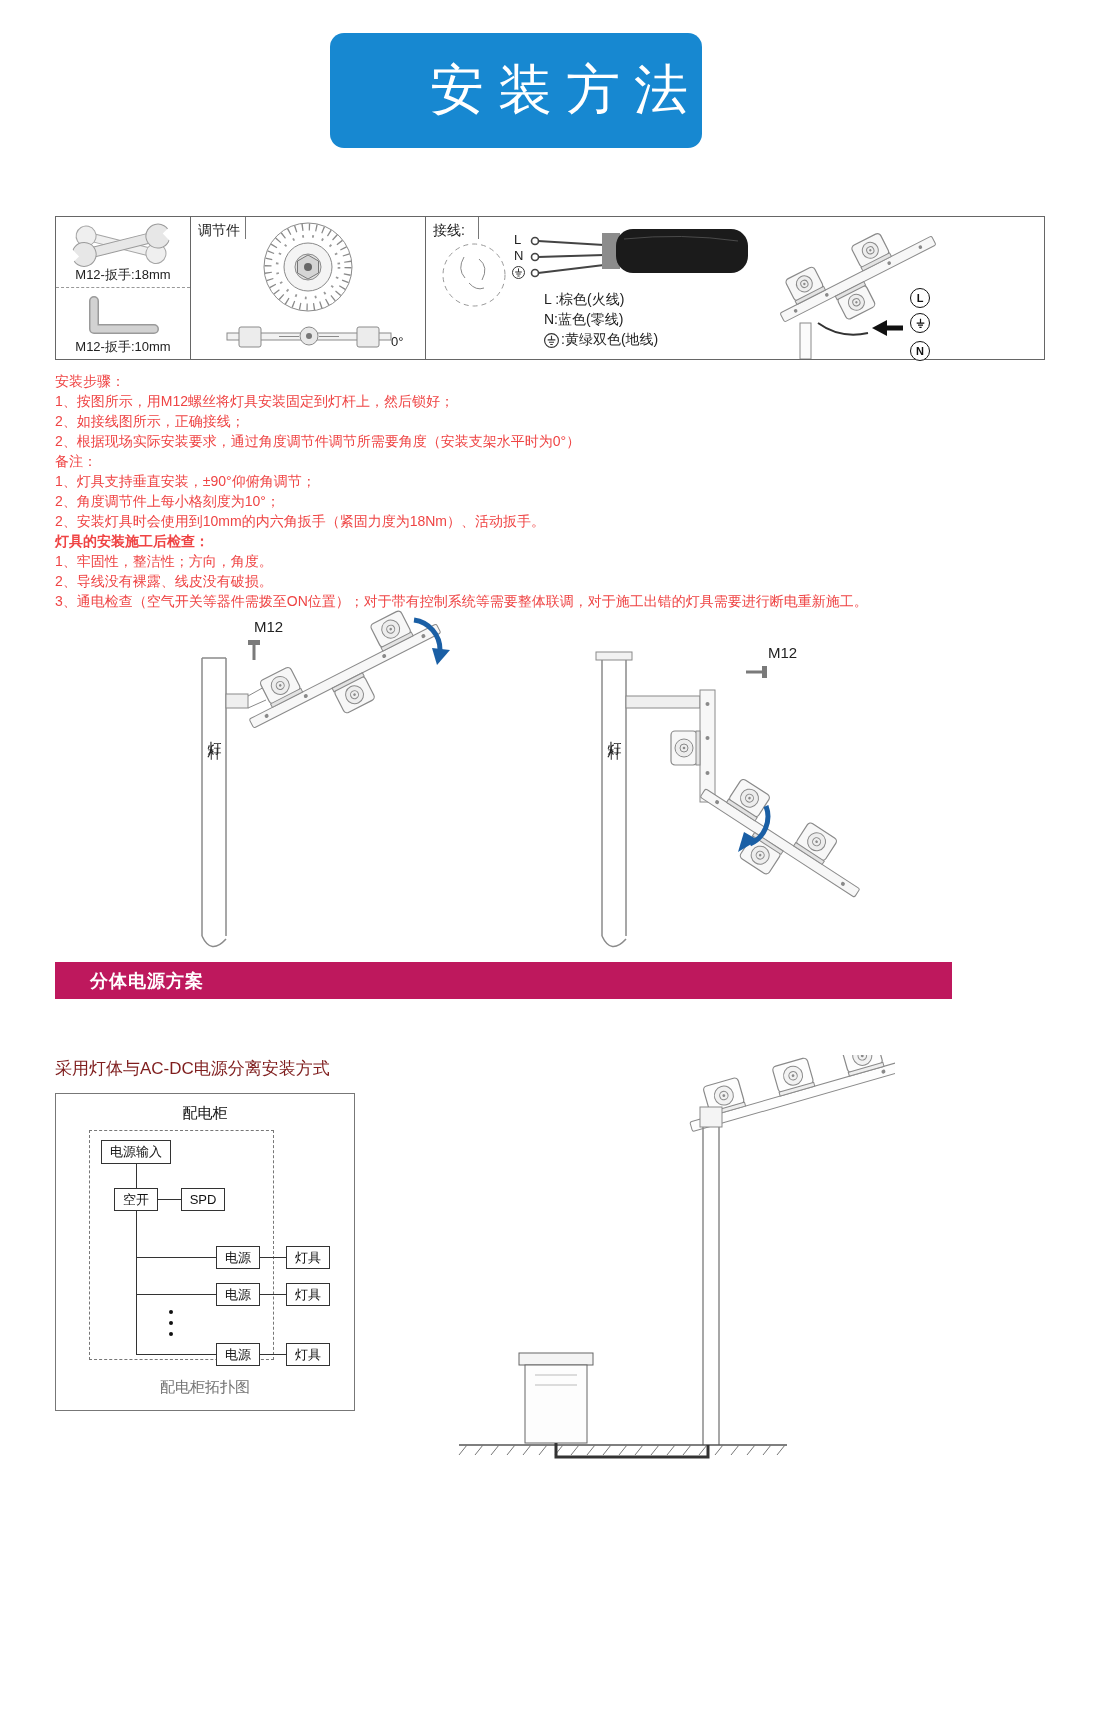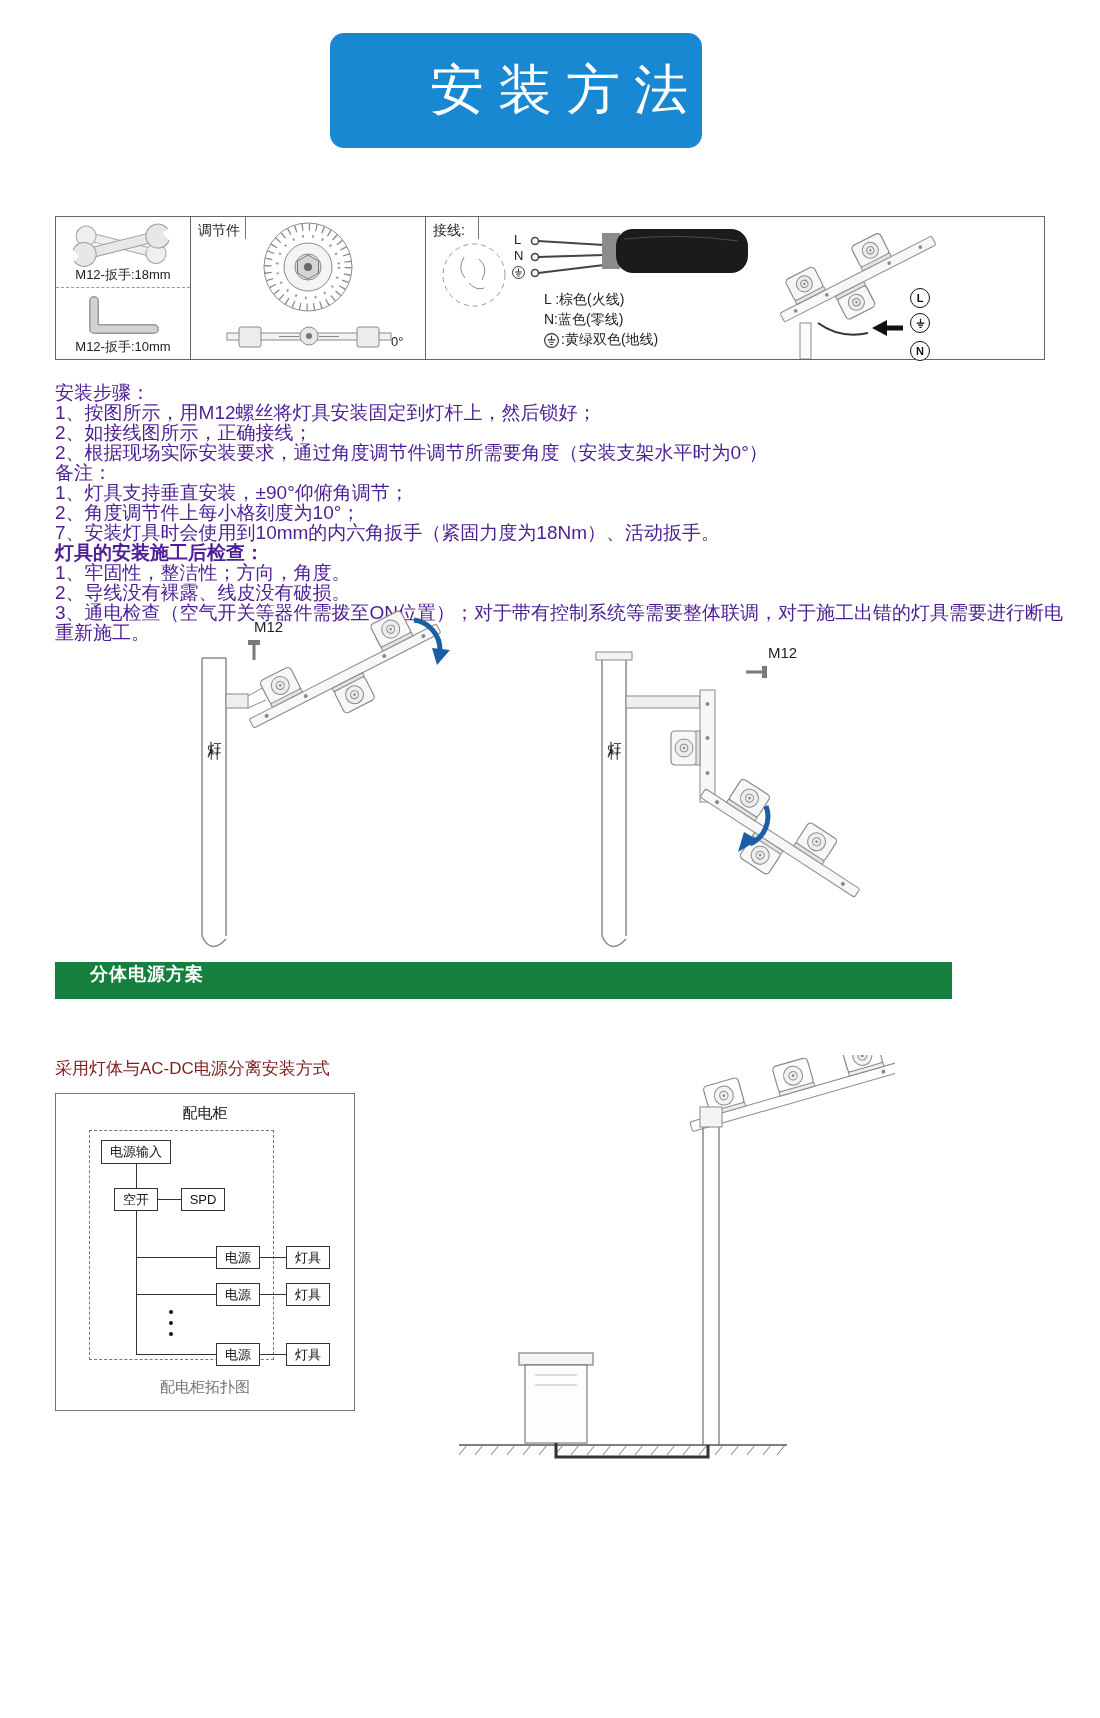--- a/index.html
+++ b/index.html
@@ -25,33 +25,33 @@
   .hdr-div { position:absolute; top:0; width:1px; height:22px; background:#777; }
   .angle-label { position:absolute; left:200px; top:117px; font-size:13px; color:#222; }
 
   .wire-letter { position:absolute; font-size:13px; color:#222; }
   .legend-line { position:absolute; font-size:14px; color:#222; display:flex; align-items:center; gap:2px; }
   .terminal { position:absolute; width:20px; height:20px; border:1.4px solid #111; border-radius:50%;
               background:#fff; display:flex; align-items:center; justify-content:center;
               font-size:11px; font-weight:bold; color:#111; }
 
   
-  .steps { left:55px; top:371px; width:1010px; font-size:19px; line-height:20px; color:#4c1d95;margin-top:12px; }
+  .steps { left:55px; top:371px; width:1010px; font-size:14px; line-height:20px; color:#ef4444; }
   .steps .bold { font-weight:bold; }
 
   
   .diagram { width:310px; height:352px; }
   .diag-left { left:170px; top:608px; }
   .diag-right { left:580px; top:608px; }
   .m12-label { position:absolute; font-size:15px; color:#222; }
   .pole-label { position:absolute; writing-mode:vertical-lr; text-orientation:upright; font-size:14px;
                 letter-spacing:5px; color:#222; background:#fff; }
 
   
-  .section-bar { left:55px; top:962px; width:897px; height:37px; background:#15803d; display:flex; }
+  .section-bar { left:55px; top:962px; width:897px; height:37px; background:#be185d; display:flex; align-items:center; }
   .section-bar span { color:#fff; font-weight:bold; font-size:18px; padding-left:35px; letter-spacing:1px; }
   .split-desc { left:55px; top:1057px; font-size:17px; color:#7f1d1d; }
 
   
   .topology { left:55px; top:1093px; width:300px; height:318px; border:1px solid #777; background:#fff; }
   .topo-title { position:absolute; left:0; top:10px; width:100%; text-align:center; font-size:15px; color:#111; }
   .topo-caption { position:absolute; left:0; top:284px; width:100%; text-align:center; font-size:15px; color:#737373; }
   .dashed-rect { position:absolute; left:33px; top:36px; width:185px; height:230px; border:1px dashed #777; }
   .tbox { position:absolute; border:1px solid #333; background:#fff; display:flex; align-items:center;
           justify-content:center; font-size:13px; color:#111; }
@@ -207,21 +207,21 @@
   </div>
 
   <div class="abs steps">
     <div>安装步骤：</div>
     <div>1、按图所示，用M12螺丝将灯具安装固定到灯杆上，然后锁好；</div>
     <div>2、如接线图所示，正确接线；</div>
     <div>2、根据现场实际安装要求，通过角度调节件调节所需要角度（安装支架水平时为0°）</div>
     <div>备注：</div>
     <div>1、灯具支持垂直安装，±90°仰俯角调节；</div>
     <div>2、角度调节件上每小格刻度为10°；</div>
-    <div>7、安装灯具时会使用到10mm的内六角扳手（紧固力度为18Nm）、活动扳手。</div>
+    <div>2、安装灯具时会使用到10mm的内六角扳手（紧固力度为18Nm）、活动扳手。</div>
     <div class="bold">灯具的安装施工后检查：</div>
     <div>1、牢固性，整洁性；方向，角度。</div>
     <div>2、导线没有裸露、线皮没有破损。</div>
     <div>3、通电检查（空气开关等器件需拨至ON位置）；对于带有控制系统等需要整体联调，对于施工出错的灯具需要进行断电重新施工。</div>
   </div>
 
   <div class="abs diagram diag-left">
     <svg width="310" height="352" viewBox="0 0 310 352">
       <defs>
         <g id="lmL">

